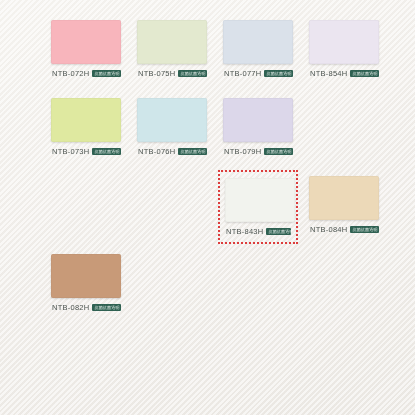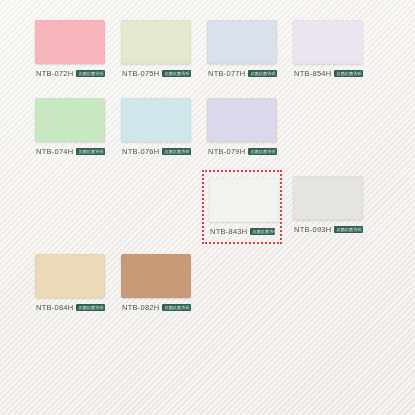--- a/index.html
+++ b/index.html
@@ -12,21 +12,21 @@
   }
   #texture{
     position:absolute;inset:0;
     background:
       repeating-linear-gradient(135deg, rgba(255,255,255,.55) 0 2px, rgba(0,0,0,.012) 2px 4px),
       linear-gradient(160deg,#f7f5f1 0%,#f2efeb 45%,#edeae5 100%);
     pointer-events:none;
   }
   #grid{
     position:absolute;
-    left:30px;top:14px;
+    left:46px;top:14px;
     width:340px;
     display:grid;
     grid-template-columns:repeat(4,80px);
     column-gap:6px;
     row-gap:4px;
   }
   .cell{
     position:relative;
     width:80px;
     height:74px;
@@ -102,23 +102,23 @@
       </div>
     </div>
     <div class="cell">
       <div class="chip" style="background: rgb(235, 229, 240);"></div>
       <div class="meta">
         <span class="code">NTB-854H</span>
         <span class="badge">抗菌抗菌透明</span>
       </div>
     </div>
     <div class="cell">
-      <div class="chip" style="background: rgb(200, 232, 194);"></div>
+      <div class="chip" style="background: rgb(223, 233, 160);"></div>
       <div class="meta">
-        <span class="code">NTB-074H</span>
+        <span class="code">NTB-073H</span>
         <span class="badge">抗菌抗菌透明</span>
       </div>
     </div>
     <div class="cell">
       <div class="chip" style="background: rgb(207, 230, 234);"></div>
       <div class="meta">
         <span class="code">NTB-076H</span>
         <span class="badge">抗菌抗菌透明</span>
       </div>
     </div>
@@ -133,27 +133,20 @@
     <div class="spacer"></div>
     <div class="spacer"></div>
     <div class="cell selected">
       <div class="chip" style="background: rgb(242, 243, 238);"></div>
       <div class="meta">
         <span class="code">NTB-843H</span>
         <span class="badge">抗菌抗菌透明</span>
       </div>
     </div>
     <div class="cell">
-      <div class="chip" style="background: rgb(230, 228, 223);"></div>
-      <div class="meta">
-        <span class="code">NTB-093H</span>
-        <span class="badge">抗菌抗菌透明</span>
-      </div>
-    </div>
-    <div class="cell">
       <div class="chip" style="background: rgb(236, 217, 184);"></div>
       <div class="meta">
         <span class="code">NTB-084H</span>
         <span class="badge">抗菌抗菌透明</span>
       </div>
     </div>
     <div class="cell">
       <div class="chip" style="background: rgb(200, 154, 120);"></div>
       <div class="meta">
         <span class="code">NTB-082H</span>

